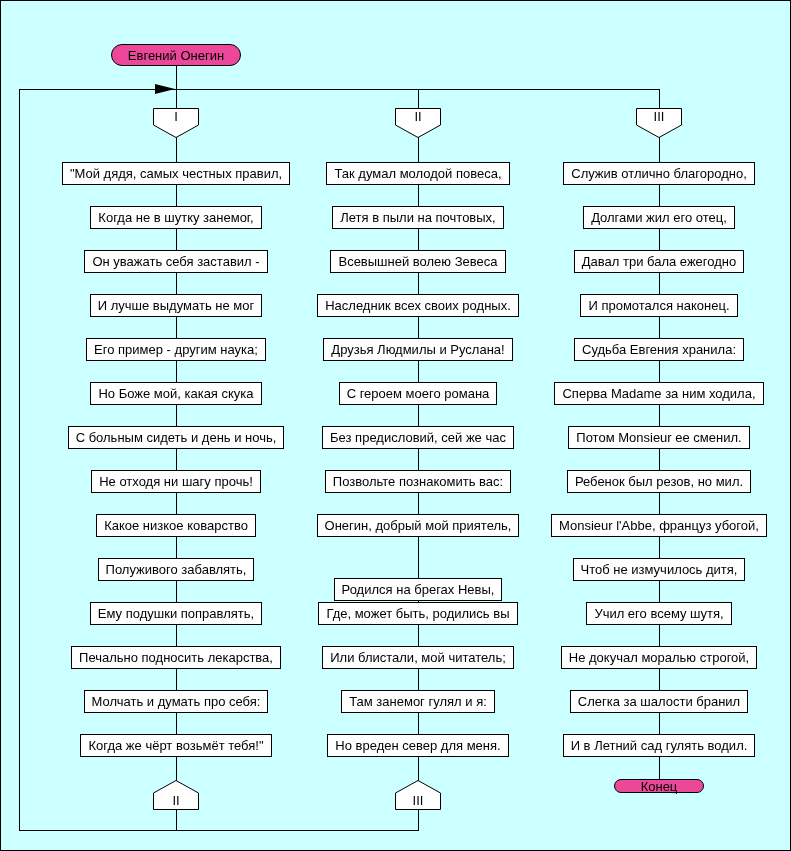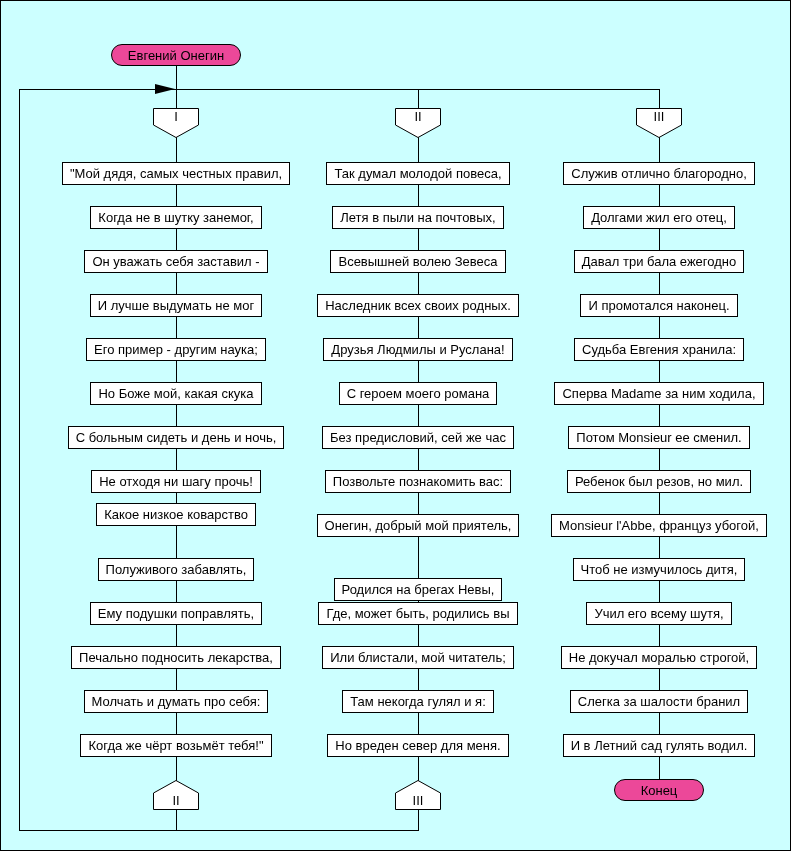--- a/index.html
+++ b/index.html
@@ -77,21 +77,21 @@
       </div>
       <div class="stmt-row" style="left: 5px; top: 381px;">
         <div class="stmt">Но Боже мой, какая скука</div>
       </div>
       <div class="stmt-row" style="left: 5px; top: 425px;">
         <div class="stmt">С больным сидеть и день и ночь,</div>
       </div>
       <div class="stmt-row" style="left: 5px; top: 469px;">
         <div class="stmt">Не отходя ни шагу прочь!</div>
       </div>
-      <div class="stmt-row" style="left: 5px; top: 502px;">
+      <div class="stmt-row" style="left: 5px; top: 513px;">
         <div class="stmt">Какое низкое коварство</div>
       </div>
       <div class="stmt-row" style="left: 5px; top: 557px;">
         <div class="stmt">Полуживого забавлять,</div>
       </div>
       <div class="stmt-row" style="left: 5px; top: 601px;">
         <div class="stmt">Ему подушки поправлять,</div>
       </div>
       <div class="stmt-row" style="left: 5px; top: 645px;">
         <div class="stmt">Печально подносить лекарства,</div>
@@ -142,21 +142,21 @@
       <div class="stmt-row" style="left: 247px; top: 557px; margin-top: 20px;">
         <div class="stmt">Родился на брегах Невы,</div>
       </div>
       <div class="stmt-row" style="left: 247px; top: 601px;">
         <div class="stmt">Где, может быть, родились вы</div>
       </div>
       <div class="stmt-row" style="left: 247px; top: 645px;">
         <div class="stmt">Или блистали, мой читатель;</div>
       </div>
       <div class="stmt-row" style="left: 247px; top: 689px;">
-        <div class="stmt">Там некогда гулял и я:</div>
+        <div class="stmt">Там занемог гулял и я:</div>
       </div>
       <div class="stmt-row" style="left: 247px; top: 733px;">
         <div class="stmt">Но вреден север для меня.</div>
       </div>
       <svg width="46" height="30" class="icon-shape" style="left: 394px; top: 779px;">
         <polygon points="23,0.5 45.5,13 45.5,29.5 0.5,29.5 0.5,13" fill="#ffffff" stroke="#000000"></polygon>
         <text x="23" y="25" text-anchor="middle" font-size="13">III</text>
       </svg>
       <div class="ln" style="left: 417px; top: 808px; width: 1px; height: 22px;"></div>
       <div class="ln" style="left: 658px; top: 136px; width: 1px; height: 643px;"></div>
@@ -201,15 +201,15 @@
         <div class="stmt">Не докучал моралью строгой,</div>
       </div>
       <div class="stmt-row" style="left: 488px; top: 689px;">
         <div class="stmt">Слегка за шалости бранил</div>
       </div>
       <div class="stmt-row" style="left: 488px; top: 733px;">
         <div class="stmt">И в Летний сад гулять водил.</div>
       </div>
     </div>
 
-  <div class="node rounded" style="left:613px;top:778px;width:90px;height:22px">Конец</div>
+  <div class="node rounded" style="left:613px;top:778px;width:90px;height:14px">Конец</div>
 
 </div>
 
 </body></html>

